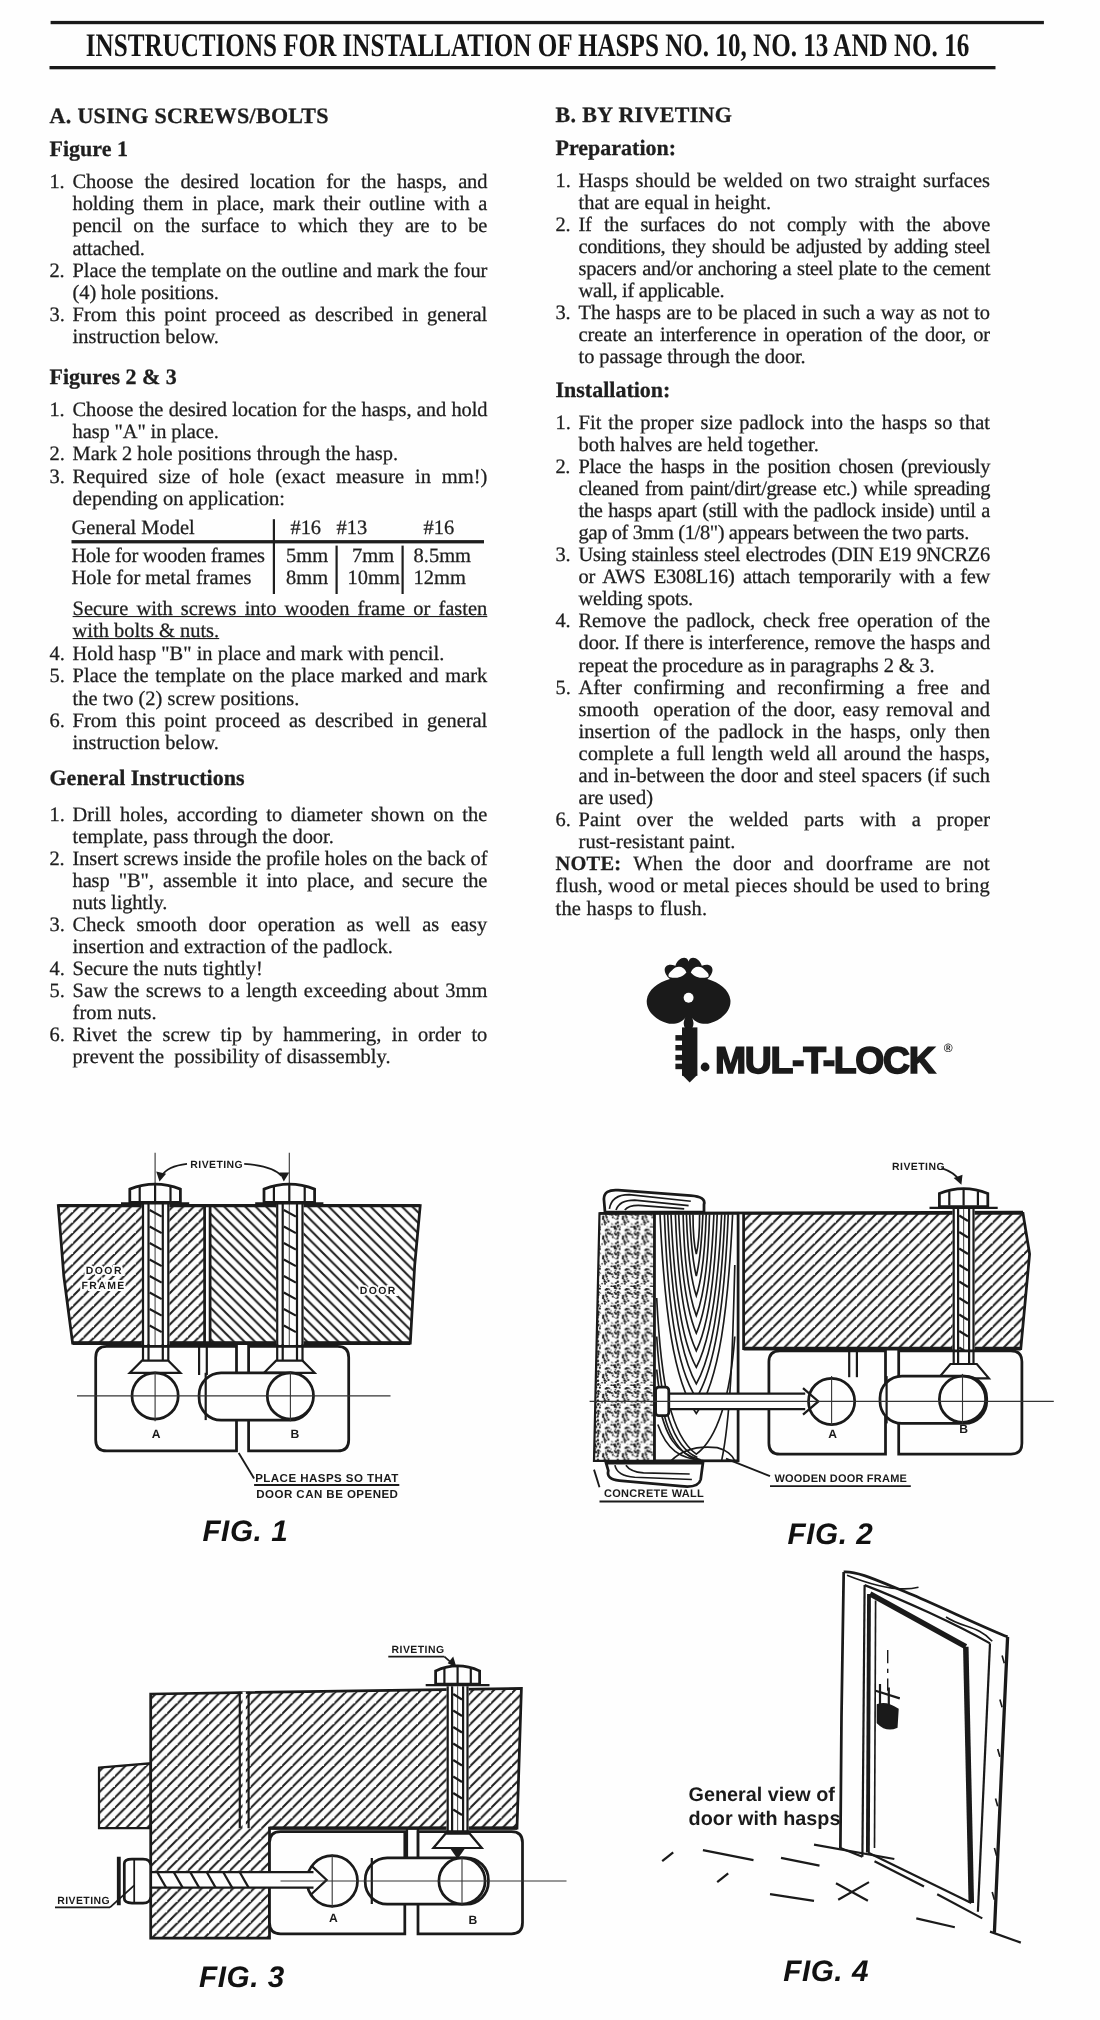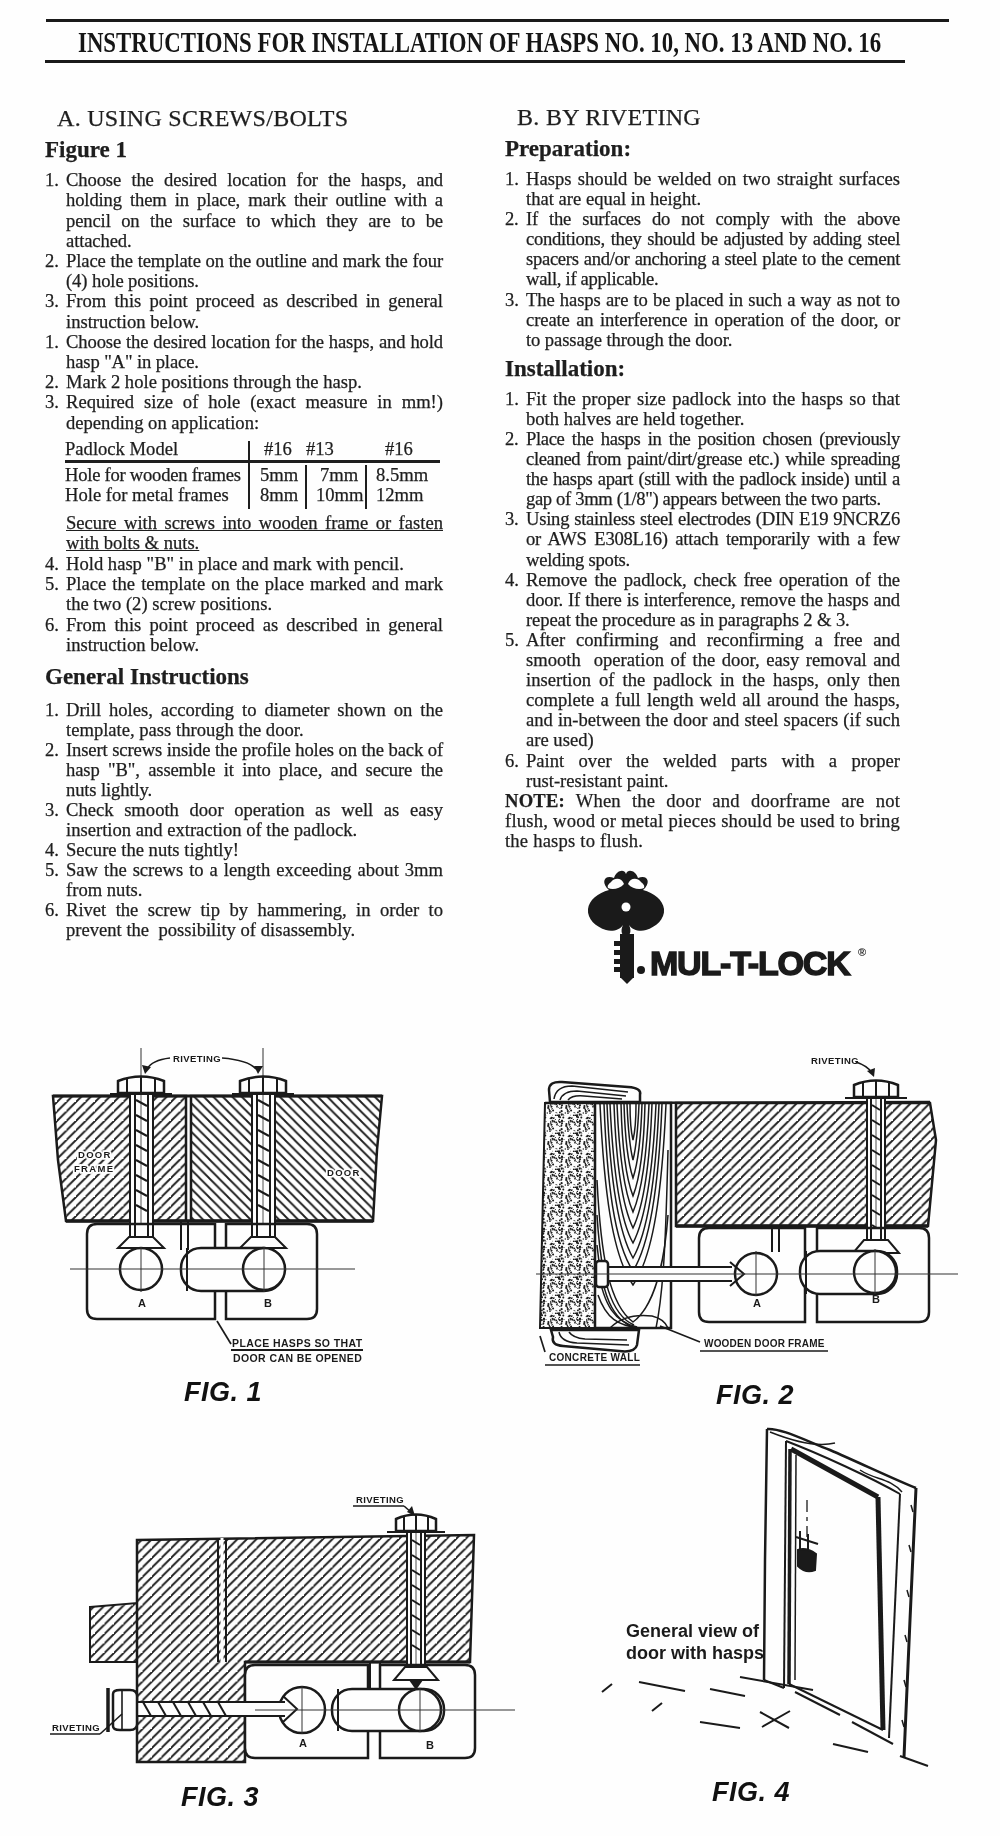--- a/index.html
+++ b/index.html
@@ -3,49 +3,50 @@
 <meta charset="utf-8">
 <style>
 html,body{margin:0;padding:0;}
 body{width:1000px;height:1836px;background:#fefefe;font-family:"Liberation Serif",serif;color:#1e1e1e;position:relative;overflow:hidden;}
 #page{position:absolute;left:0;top:0;width:1000px;height:1432px;}
 .hline{position:absolute;background:#1a1a1a;}
 #title{position:absolute;left:78px;top:27px;font-weight:bold;font-size:30px;line-height:30px;color:#151515;white-space:nowrap;transform:scaleX(0.761);transform-origin:0 0;}
 .col{position:absolute;font-size:18.6px;text-align:justify;-webkit-text-stroke:0.25px #1e1e1e;}
 #colL{left:45px;top:96px;width:398px;line-height:20.2px;}
 #colR{left:505px;top:95px;width:395px;line-height:20.1px;}
-.sechead{font-size:24px;font-weight:normal;letter-spacing:0.3px;margin:12px;}
-.subhead{font-size:23px;font-weight:bold;}
+.sechead{font-size:20px;font-weight:bold;letter-spacing:0.3px;margin:0;}
+.subhead{font-size:20px;font-weight:bold;}
 ol{margin:0;padding:0;list-style:none;}
 li{position:relative;padding-left:21px;margin:0;}
 li .n{position:absolute;left:0;top:0;}
 </style>
 </head>
 <body>
 <div id="page">
   <div class="hline" style="left:46px;top:19px;width:903px;height:3px;"></div>
   <div id="title">INSTRUCTIONS FOR INSTALLATION OF HASPS NO. 10, NO. 13 AND NO. 16</div>
   <div class="hline" style="left:45px;top:60px;width:860px;height:3px;"></div>
 
   <div class="col" id="colL">
     <div class="sechead">A. USING SCREWS/BOLTS</div>
     <div class="subhead" style="margin:9.7px 0 9.8px 0;">Figure 1</div>
     <ol>
       <li style="letter-spacing:-0.12px;"><span class="n">1.</span>Choose the desired location for the hasps, and holding them in place, mark their outline with a pencil on the surface to which they are to be attached.</li>
       <li style="letter-spacing:-0.1px;"><span class="n">2.</span>Place the template on the outline and mark the four (4) hole positions.</li>
       <li><span class="n">3.</span>From this point proceed as described in general instruction below.</li>
     </ol>
+    <div class="subhead" style="margin:15.4px 0 9.8px 0;">Figures 2 &amp; 3</div>
     <ol>
       <li style="letter-spacing:-0.12px;"><span class="n">1.</span>Choose the desired location for the hasps, and hold hasp "A" in place.</li>
       <li><span class="n">2.</span>Mark 2 hole positions through the hasp.</li>
       <li><span class="n">3.</span>Required size of hole (exact measure in mm!) depending on application:</li>
     </ol>
     <div id="padtable" style="position:relative;margin:6px 0 0 20px;width:378px;">
       <div style="position:relative;">
-        <span>Padlock Model</span>
+        <span>General Model</span>
         <span style="position:absolute;left:199px;">#16</span>
         <span style="position:absolute;left:241px;">#13</span>
         <span style="position:absolute;left:320px;">#16</span>
       </div>
       <div style="height:3px;background:#1e1e1e;margin:1px 0 2px 0;width:375px;"></div>
       <div style="position:relative;">
         <span style="letter-spacing:-0.25px;">Hole for wooden frames</span>
         <span style="position:absolute;left:195px;">5mm</span>
         <span style="position:absolute;left:255px;">7mm</span>
         <span style="position:absolute;left:311px;">8.5mm</span>

